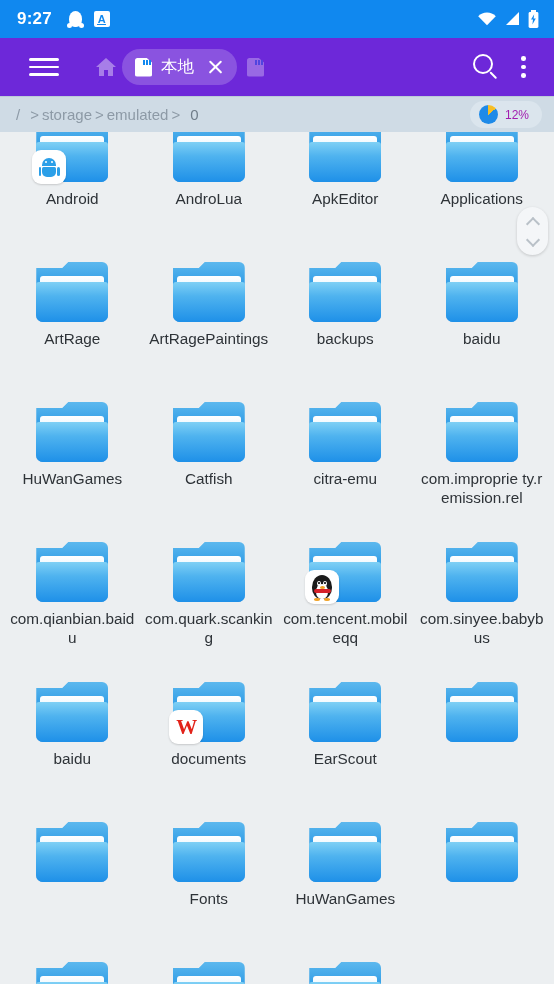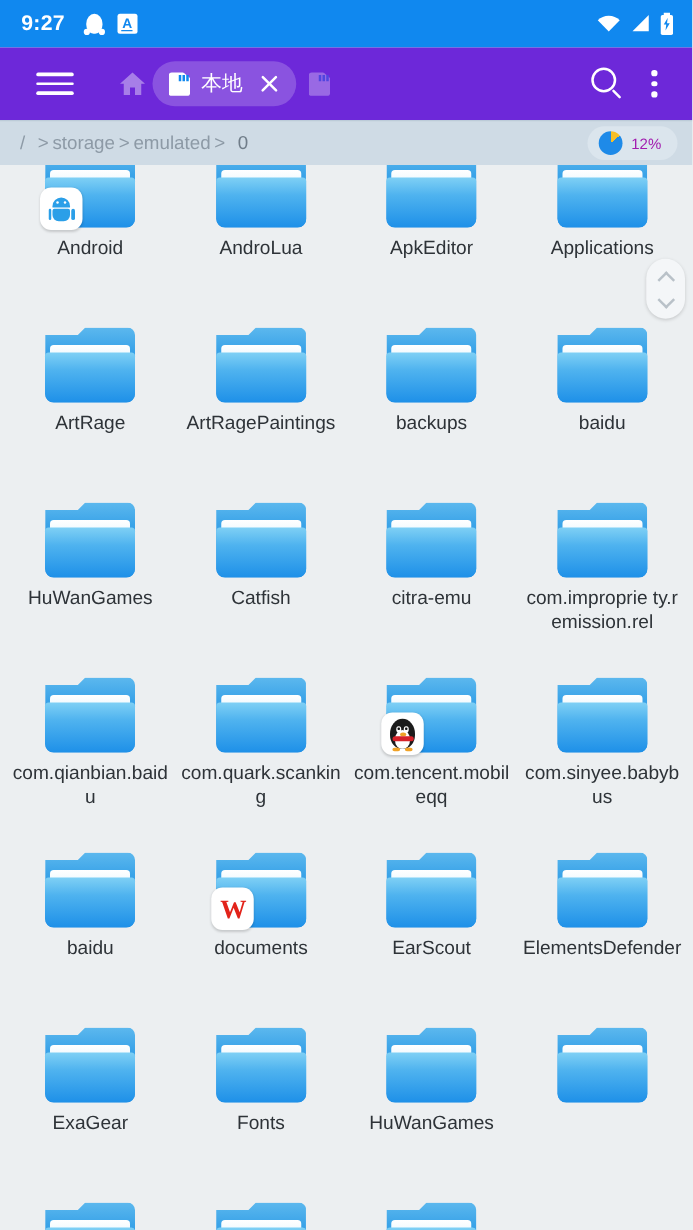--- a/index.html
+++ b/index.html
@@ -477,29 +477,27 @@
             <div class="front"></div>
           </div>
           <div class="cell-label">EarScout</div>
         </div>
         <div class="cell">
           <div class="folder">
             <div class="back"></div>
             <div class="sheet"></div>
             <div class="front"></div>
           </div>
-          <div class="cell-label">ElementsDefender</div>
-        </div>
-        <div class="cell">
-          <div class="folder">
-            <div class="back"></div>
-            <div class="sheet"></div>
-            <div class="front"></div>
-          </div>
-          <div class="cell-label">ExaGear</div>
+        </div>
+        <div class="cell">
+          <div class="folder">
+            <div class="back"></div>
+            <div class="sheet"></div>
+            <div class="front"></div>
+          </div>
         </div>
         <div class="cell">
           <div class="folder">
             <div class="back"></div>
             <div class="sheet"></div>
             <div class="front"></div>
           </div>
           <div class="cell-label">Fonts</div>
         </div>
         <div class="cell">

